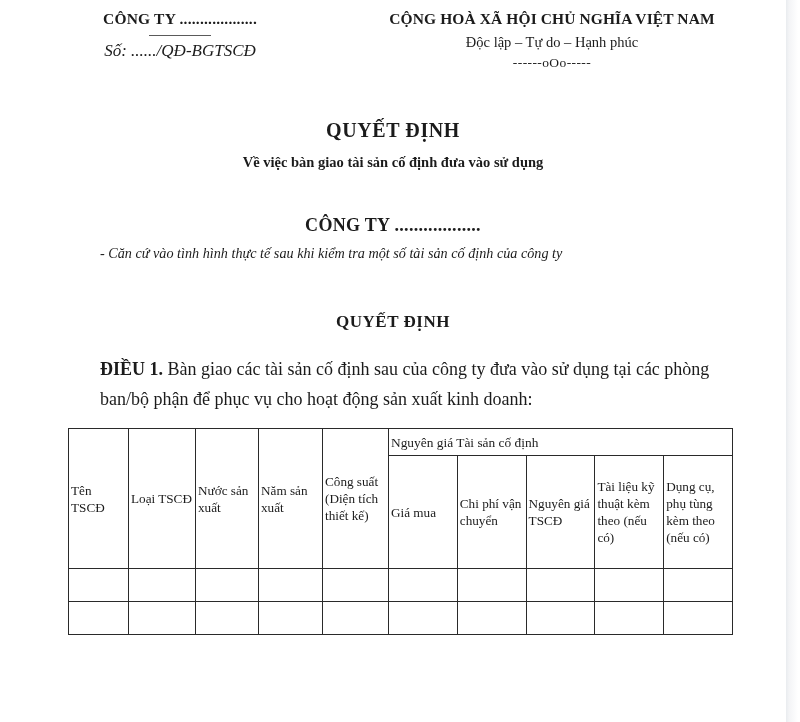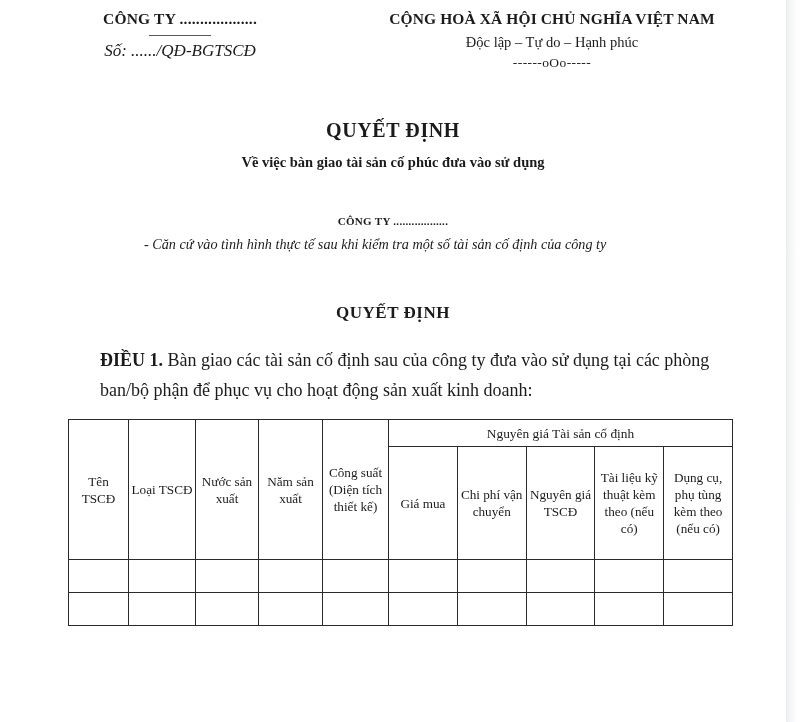--- a/index.html
+++ b/index.html
@@ -102,38 +102,37 @@
   }
   .title-sub {
     text-align: center;
     font-weight: bold;
     font-size: 14.5px;
     margin-top: 12px;
   }
   .cty-center {
     text-align: center;
     font-weight: bold;
-    font-size: 11px;
+    font-size: 18px;
     letter-spacing: .3px;
     margin-top: 44px;
   }
 
   
   .cancu {
     font-style: italic;
     font-size: 14.2px;
     line-height: 30px;
     margin: 14px 0 0 0;
     padding: 0 74px 0 100px;
     text-align: left;
   }
   .cancu.second {
     margin-top: 2px;
     padding-right: 24px;
-    margin-left: 44px;
   }
 
   .title-decide2 {
     text-align: center;
     font-weight: bold;
     font-size: 17px;
     letter-spacing: .5px;
     margin-top: 44px;
   }
 
@@ -152,21 +151,21 @@
     padding-left: 68px;
   }
   table.asset {
     border-collapse: collapse;
     table-layout: fixed;
     width: 665px;
     font-size: 13.2px;
   }
   table.asset td {
     border: 1.3px solid #2a2a2a;
-    text-align: center;
+    text-align: left;
     vertical-align: middle;
     padding: 2px 2px;
     line-height: 17px;
     font-family: "Liberation Serif", "DejaVu Serif", serif;
   }
   td.group-head {
     height: 22px;
     line-height: 18px;
     font-size: 13.4px;
   }
@@ -200,21 +199,21 @@
       <div class="so-line">Số: ....../QĐ-BGTSCĐ</div>
     </div>
     <div class="hdr-right">
       <div class="nation">CỘNG HOÀ XÃ HỘI CHỦ NGHĨA VIỆT NAM</div>
       <div class="motto">Độc lập – Tự do – Hạnh phúc</div>
       <div class="oOo">------oOo-----</div>
     </div>
   </div>
 
   <div class="title-main">QUYẾT ĐỊNH</div>
-  <div class="title-sub">Về việc bàn giao tài sản cố phúc đưa vào sử dụng</div>
+  <div class="title-sub">Về việc bàn giao tài sản cố định đưa vào sử dụng</div>
 
   <div class="cty-center">CÔNG TY ..................</div>
 
   <div class="cancu second">- Căn cứ vào tình hình thực tế sau khi kiểm tra một số tài sản cố định của công ty</div>
 
   <div class="title-decide2">QUYẾT ĐỊNH</div>
 
   <div class="dieu"><b>ĐIỀU 1.</b><span> Bàn giao các tài sản cố định sau của công ty đưa vào sử dụng tại các phòng ban/bộ phận để phục vụ cho hoạt động sản xuất kinh doanh:</span></div>
 
   <div class="tbl-wrap">

